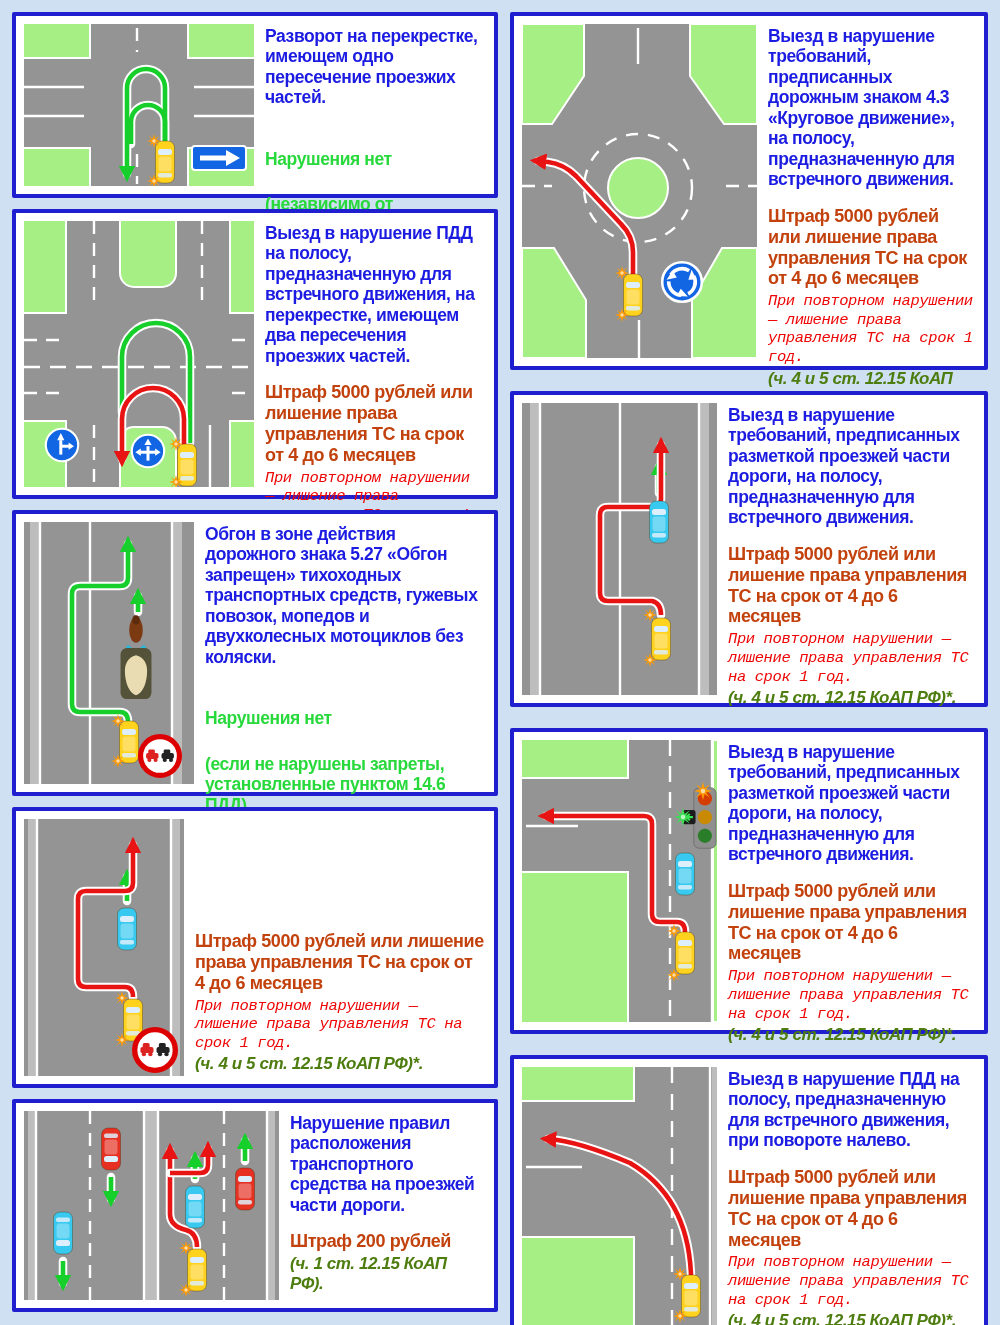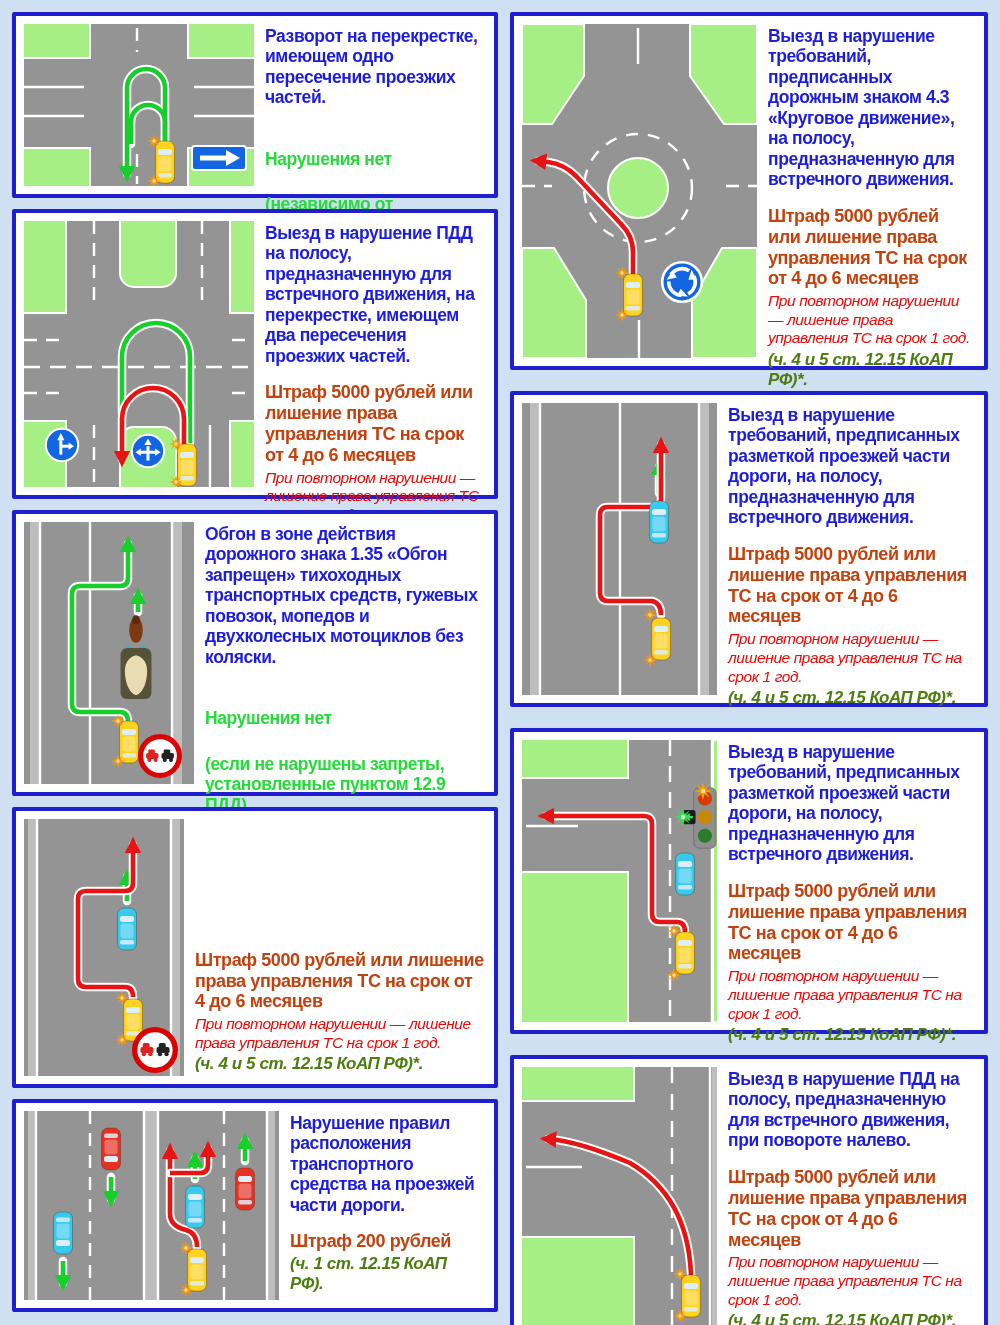--- a/index.html
+++ b/index.html
@@ -14,21 +14,21 @@
     background:#fff;border:4px solid #1f1fd0;box-sizing:border-box;
     display:flex;align-items:stretch;padding:8px;border-radius:2px;
   }
   .diagram{flex:0 0 auto;display:block;margin-right:9px;}
   .text{flex:1 1 auto;display:flex;flex-direction:column;padding:2px 2px 2px 2px;}
   .sp{flex:1 1 auto;min-height:6px;}
   p{margin:0;letter-spacing:-0.4px;}
   .title{color:#1b1be2;font-weight:700;font-size:17.5px;line-height:1.17;margin-bottom:10px;}
   .verdict{color:#28d93c;font-weight:700;font-size:17.5px;line-height:1.17;margin-top:25px;}
   .fine{color:#c2410c;font-weight:700;font-size:18px;line-height:1.16;}
-  .repeat{color:#ee0707;font-style:italic;font-weight:400;font-size:15.5px;line-height:1.2;margin-top:3px;}
+  .repeat{color:#ee0707;font-style:italic;font-weight:400;font-size:15.5px;line-height:1.2;margin-top:3px;font-family:Liberation Mono, monospace;}
   .ref{color:#4d7c0f;font-style:italic;font-weight:700;font-size:17px;line-height:1.15;margin-top:2px;}
   
   .gr{fill:#a6ef84;stroke:#ffffff;stroke-width:2;}
   .sh{fill:#bdbdbd;}
   .lw{stroke:#ffffff;stroke-width:2.4;fill:none;}
   .ld{stroke:#ffffff;stroke-width:2.4;fill:none;stroke-dasharray:13 9;}
   .cs{stroke:#ffffff;stroke-width:8.5;fill:none;stroke-linecap:round;stroke-linejoin:round;}
   .ag{stroke:#17cf2b;stroke-width:4.6;fill:none;stroke-linecap:butt;stroke-linejoin:round;}
   .ar{stroke:#e81414;stroke-width:4.6;fill:none;stroke-linecap:butt;stroke-linejoin:round;}
 </style>
@@ -200,24 +200,24 @@
         <path class="cs" d="M114,90 V74"></path>
         <path class="ag" d="M114,90 V74" marker-end="url(#mg)"></path>
       </g>
       <use href="#cart" x="92" y="92" width="40" height="90"></use>
       <use href="#car" x="94" y="198" width="22" height="44" color="#ffd21e"></use>
       <use href="#spark" x="87" y="192" width="14" height="14" color="#ff9a00"></use>
       <use href="#spark" x="87" y="232" width="14" height="14" color="#ff9a00"></use>
       <use href="#sign-noovertake" x="114" y="212" width="44" height="44"></use>
     </svg>
     <div class="text">
-      <p class="title">Обгон в зоне действия дорожного знака 1.35 «Обгон запрещен» тихоходных транспортных средств, гужевых повозок, мопедов и двухколесных мотоциклов без коляски.</p>
+      <p class="title">Обгон в зоне действия дорожного знака 5.27 «Обгон запрещен» тихоходных транспортных средств, гужевых повозок, мопедов и двухколесных мотоциклов без коляски.</p>
       <div class="sp"></div>
       <p class="verdict">Нарушения нет</p>
-      <p class="verdict">(если не нарушены запреты, установленные пунктом 12.9 ПДД).</p>
+      <p class="verdict">(если не нарушены запреты, установленные пунктом 14.6 ПДД).</p>
       <div style="height:6px"></div>
     </div>
   </section>
 
   <section class="panel" style="height:281px">
     <svg class="diagram" width="160" height="257" viewBox="0 0 160 257">
       <rect width="160" height="257" fill="#949494"></rect>
       <rect class="sh" x="4" y="0" width="9" height="257"></rect>
       <rect class="sh" x="147" y="0" width="9" height="257"></rect>
       <path class="lw" d="M13,0 V257 M147,0 V257"></path>

